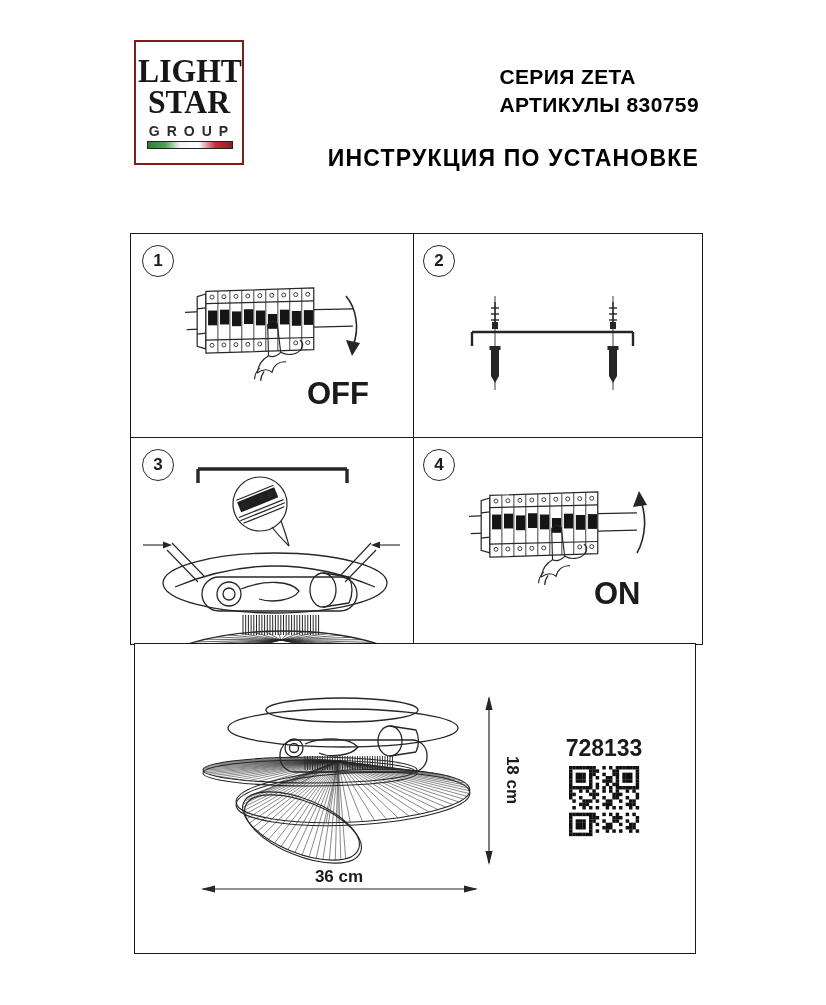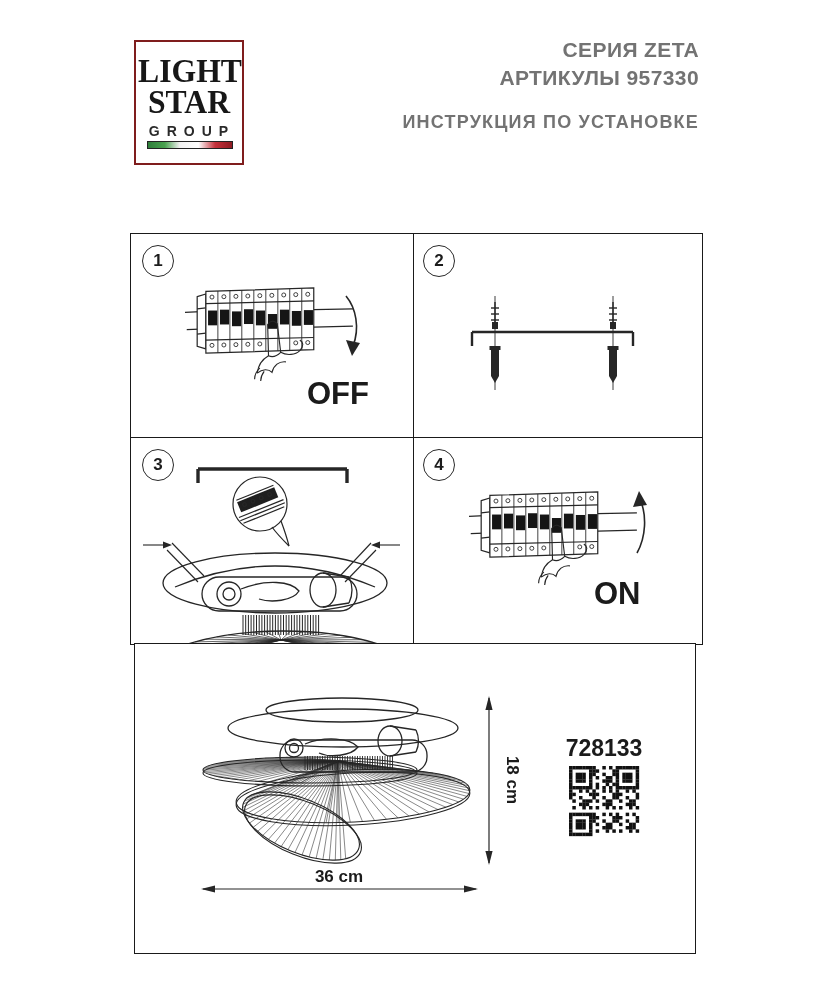--- a/index.html
+++ b/index.html
@@ -8,23 +8,23 @@
   
   .logo-box{position:absolute;left:134px;top:40px;width:110px;height:125px;
             border:2px solid #7f1d1d;box-sizing:border-box;text-align:center;background:#fff;}
   .logo-word{font-family:"Liberation Serif","DejaVu Serif",serif;font-weight:bold;
              font-size:33px;line-height:0.93;letter-spacing:0px;color:#171717;transform:scaleX(.96);}
   .logo-word.first{margin-top:14px;}
   .logo-group{font-size:14px;letter-spacing:7px;color:#2a2a2a;margin-top:6px;margin-left:6px;
               font-family:"Liberation Sans",sans-serif;font-weight:bold;}
   .logo-flag{position:absolute;left:11px;bottom:14px;width:84px;height:6px;border:1px solid #222;
              background:linear-gradient(90deg,#2f7e3a 0%,#49a24f 20%,#f2f2f2 38%,#ffffff 60%,#c5303a 80%,#8e1b22 100%);}
-  .hdr{position:absolute;text-align:right;font-weight:bold;color:#737373;}
+  .hdr{position:absolute;font-weight:bold;color:#000000;margin-top:27px;}
   .hdr-top{right:127px;top:36px;font-size:21px;line-height:28px;letter-spacing:.4px;}
-  .hdr-main{right:127px;top:108px;font-size:18px;line-height:28px;letter-spacing:1.2px;}
+  .hdr-main{right:127px;top:117px;font-size:23px;line-height:28px;letter-spacing:1.2px;}
   
   .grid{position:absolute;left:130px;top:233px;width:571px;height:410px;
         border:1px solid #1a1a1a;box-sizing:content-box;}
   .grid .v-div{position:absolute;left:282px;top:0;width:1px;height:100%;background:#1a1a1a;}
   .grid .h-div{position:absolute;left:0;top:203px;width:100%;height:1px;background:#1a1a1a;}
   .panel-svg{position:absolute;}
   .bottom-panel{position:absolute;left:134px;top:643px;width:562px;height:311px;
                 border:1px solid #1a1a1a;box-sizing:border-box;background:#fff;}
   .badge{position:absolute;width:30px;height:30px;border:1.7px solid #2a2a2a;border-radius:50%;
          display:flex;align-items:center;justify-content:center;font-size:17px;font-weight:bold;
@@ -43,21 +43,21 @@
 
   <div class="logo-box">
     <div class="logo-word first">LIGHT</div>
     <div class="logo-word">STAR</div>
     <div class="logo-group">GROUP</div>
     <div class="logo-flag"></div>
   </div>
 
   <div class="hdr hdr-top">
     <div>СЕРИЯ ZETA</div>
-    <div>АРТИКУЛЫ 957330</div>
+    <div>АРТИКУЛЫ 830759</div>
   </div>
   <div class="hdr hdr-main">
     <div>ИНСТРУКЦИЯ ПО УСТАНОВКЕ</div>
   </div>
 
   <div class="badge" style="left:142px;top:245px">1</div>
   <div class="badge" style="left:423px;top:245px">2</div>
   <div class="badge" style="left:142px;top:449px">3</div>
   <div class="badge" style="left:423px;top:449px">4</div>
 

